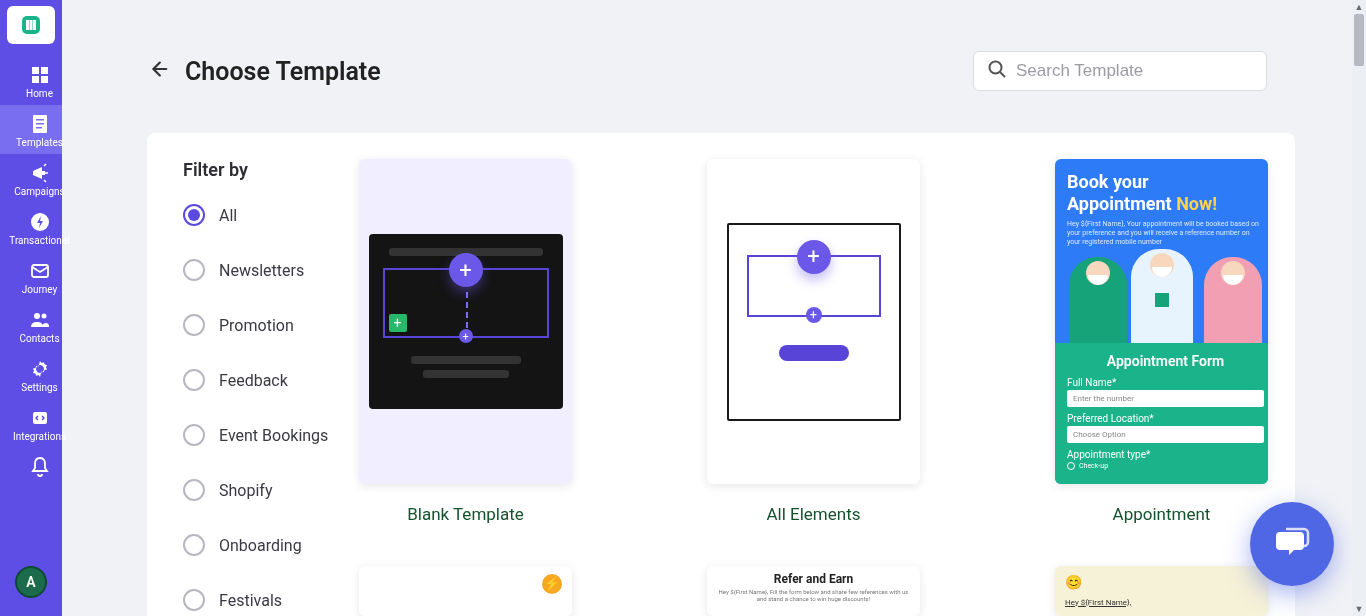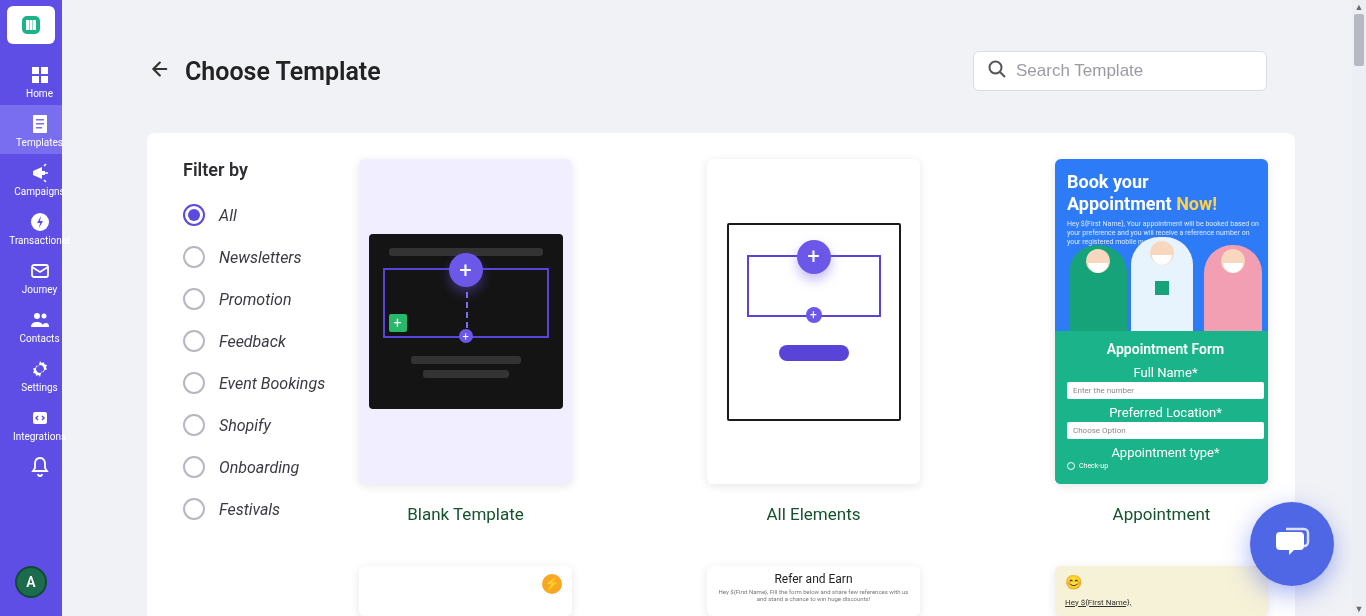--- a/index.html
+++ b/index.html
@@ -148,22 +148,21 @@
     }
     .filter-title {
       font-size: 18px;
       font-weight: 600;
       color: #2d2d33;
       margin-bottom: 24px;
     }
     .filter-list {
       display: flex;
       flex-direction: column;
-      gap: 20px;
-      font-style: italic;
+      gap: 33px;
     }
     .filter-item {
       display: flex;
       align-items: center;
       gap: 14px;
       cursor: pointer;
     }
     .radio {
       width: 22px;
       height: 22px;
@@ -355,21 +354,21 @@
     .doc2 .plus::before { width: 14px; height: 4px; top: 5px; left: 0; }
     .doc2 .plus::after { width: 4px; height: 14px; left: 5px; top: 0; }
     .doc3 { right: 2px; background: #f29fb3; }
     .appt-form {
       background: #1bb48a;
       margin: 0 -12px;
       padding: 10px 12px 14px 12px;
       flex: 1;
     }
     .appt-form-title { text-align: center; font-size: 14px; font-weight: 600; margin-bottom: 8px; }
-    .appt-lbl { font-size: 13px; margin-bottom: 2px; text-align: center; }
+    .appt-lbl { font-size: 10px; margin-bottom: 2px; }
     .appt-inp {
       background: #fff;
       color: #888;
       font-size: 8px;
       padding: 4px 6px;
       border-radius: 2px;
       margin-bottom: 6px;
     }
     .appt-radio { display:flex; align-items:center; gap:4px; font-size:7px; }
     .appt-radio .dot { width:8px; height:8px; border:1px solid #fff; border-radius:50%; }
@@ -380,21 +379,21 @@
     .sun-badge {
       position: absolute;
       top: 8px; right: 10px;
       width: 20px; height: 20px;
       background: #f7a823;
       border-radius: 50%;
       color:#fff; font-size: 13px;
       display:flex;align-items:center;justify-content:center;
     }
     .refer-card { background:#fff; text-align:center; padding: 6px 8px 0 8px; }
-    .refer-title { font-size: 12px; font-weight: 400; color: #222; }
+    .refer-title { font-size: 12px; font-weight: 700; color: #222; }
     .refer-sub { font-size: 6px; color: #777; margin-top: 2px; }
     .emoji-card { background: #f6f2d8; padding: 8px 10px; }
     .emoji { font-size: 14px; }
     .emoji-hey { font-size: 8px; color: #333; margin-top: 8px; text-decoration: underline; }
 
     
     .chat-fab {
       position: absolute;
       right: 32px;
       bottom: 30px;

